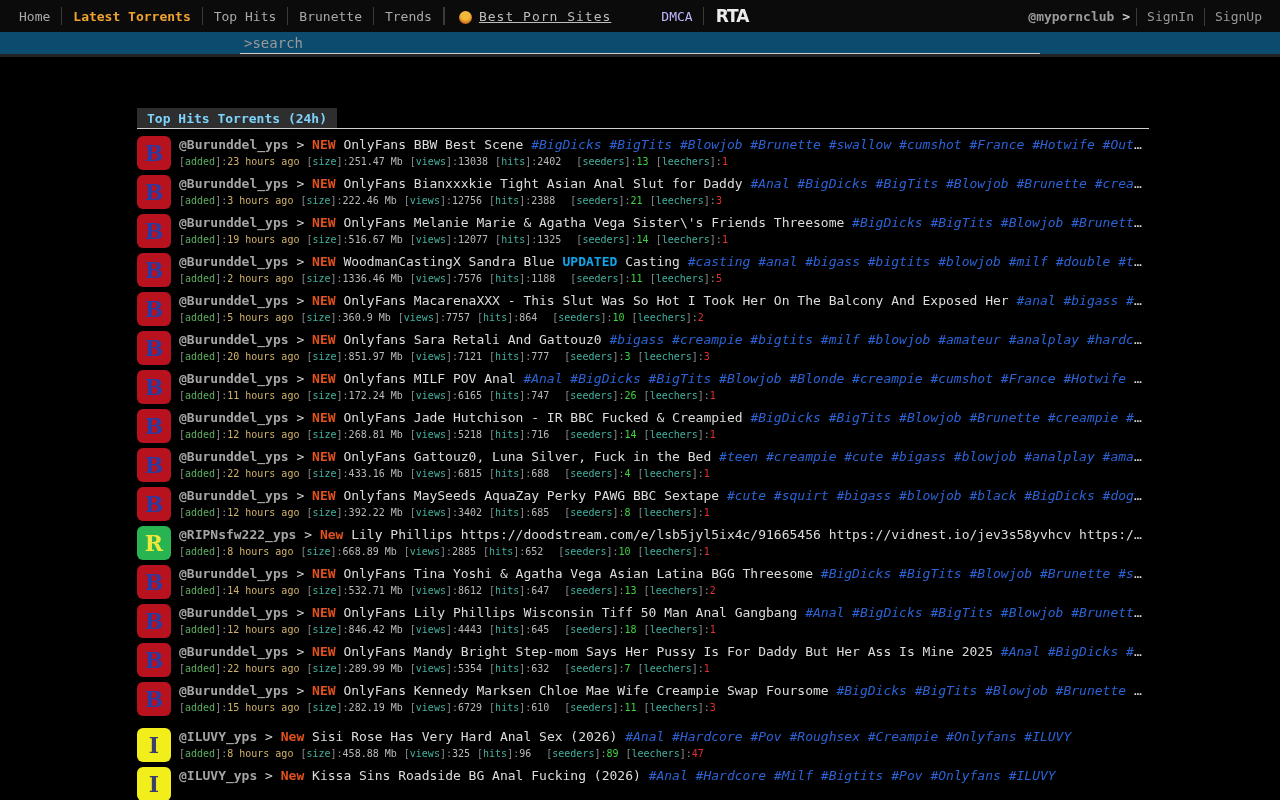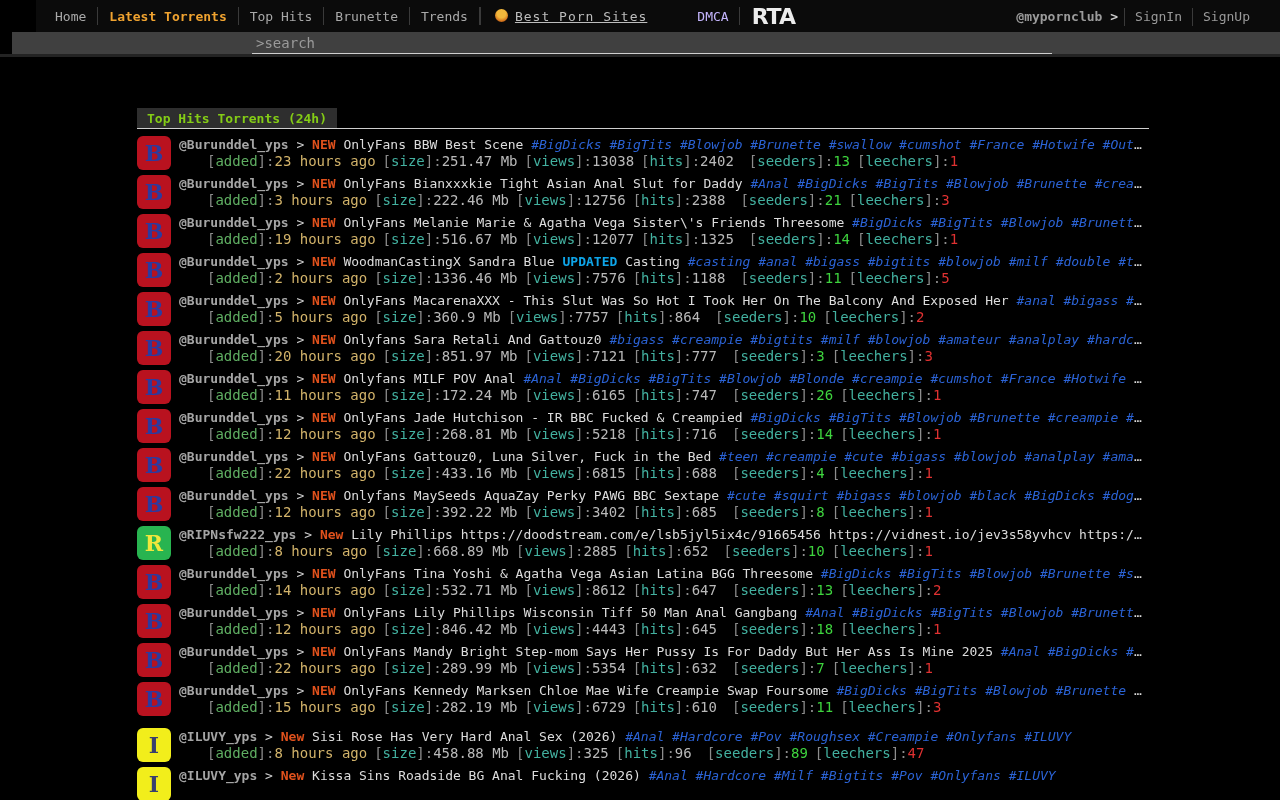--- a/index.html
+++ b/index.html
@@ -7,77 +7,77 @@
   body {
     width: 1280px; height: 800px; overflow: hidden;
     background: #000;
     font-family: "DejaVu Sans Mono", "Liberation Mono", monospace;
     color: #c8c8c8;
   }
 
   
   .topbar {
     height: 32px; display: flex; align-items: center;
-    background: #0b0b0b; font-size: 13px; padding-left: 8px; margin-left: 36px;
+    background: #0b0b0b; font-size: 13px; padding-left: 8px;
   }
   .nav-item {
     color: #a9a9a9; padding: 2px 11px; cursor: pointer; white-space: nowrap;
   }
   .nav-item.active { color: #f0a330; font-weight: bold; }
   .nav-sep { width: 1px; height: 18px; background: #3a3a3a; }
-  .promo { display: flex; align-items: flex-start; margin-left: 14px; cursor: pointer; }
+  .promo { display: flex; align-items: flex-end; margin-left: 14px; cursor: pointer; }
   .promo-icon {
     width: 13px; height: 13px; border-radius: 50%;
     background: radial-gradient(circle at 50% 35%, #f2b83c 0 40%, #d4731c 70%, #7a3c10 100%);
     margin-right: 7px; flex: 0 0 auto;
   }
   .promo-label { color: #bdbdbd; text-decoration: underline; letter-spacing: 1px; }
   .dmca { color: #c4b5fd; margin-left: 40px; padding: 2px 10px; }
   .rta {
-    color: #ececec; font-weight: bold; font-size: 22px; letter-spacing: -1px;
+    color: #ececec; font-weight: bold; font-size: 17px; letter-spacing: -1px;
     margin-left: 12px; font-family: "DejaVu Sans", sans-serif;
   }
-  .tb-right { margin-left: auto; display: flex; align-items: flex-end; padding-right: 20px; }
+  .tb-right { margin-left: auto; display: flex; align-items: flex-end; padding-right: 8px; }
   .account { color: #9b9b9b; font-weight: bold; padding: 2px 6px; white-space: nowrap; }
   .account .arrow { color: #cfcfcf; font-weight: bold; }
   .auth-link { color: #9a9a9a; padding: 2px 10px; white-space: nowrap; }
 
   
-  .searchbar { height: 22px; background: #404040; margin-left: 12px; }
+  .searchbar { height: 22px; background: #0c4a6e; }
   .search-input {
     display: block; margin-left: 240px; width: 800px; height: 22px;
     background: transparent; border: none; border-bottom: 1px solid #cfcfcf;
     outline: none; color: #bdbdbd; font-family: inherit; font-size: 14px; padding: 0 4px;
   }
   .search-input::placeholder { color: #9a9a9a; opacity: 1; }
   .top-divider { height: 3px; background: #232323; }
 
   
   .content { margin-left: 137px; width: 1012px; }
   .section:first-child { margin-top: 51px; }
   .sec-head { border-bottom: 1px solid #cfcfcf; }
   .sec-label {
-    display: inline-block; background: #2e2e2e; color: #84cc16;
+    display: inline-block; background: #2e2e2e; color: #7dd3fc;
     font-size: 13px; font-weight: bold; padding: 3px 10px 2px 10px; white-space: nowrap;
   }
   .rows { padding-top: 7px; }
 
   .row { display: flex; height: 34px; margin-bottom: 5px; }
   .avatar {
     width: 34px; height: 34px; border-radius: 6px; flex: 0 0 auto;
     display: flex; align-items: center; justify-content: center;
     font-family: "DejaVu Serif", serif; font-weight: bold; font-size: 22px;
     cursor: pointer;
   }
   .lines { margin-left: 8px; overflow: hidden; white-space: nowrap; flex: 1 1 auto; }
   .l1 {
     height: 17px; line-height: 17px; font-size: 13px; color: #dcdcdc;
     overflow: hidden; text-overflow: ellipsis;
   }
-  .l2 { height: 17px; line-height: 17px; font-size: 14px; margin-left: 28px; }
+  .l2 { height: 17px; line-height: 17px; font-size: 10px; }
 
   .user { color: #a5a5a5; font-weight: bold; cursor: pointer; }
   .arrow-sep { color: #cfcfcf; }
   .badge-new { color: #e0511c; font-weight: bold; }
   .badge-upd { color: #0ea5e9; font-weight: bold; }
   .t-title { color: #dcdcdc; cursor: pointer; }
   .t-tags { color: #2b63d6; font-style: italic; cursor: pointer; }
 
   .grp { margin-right: 7px; white-space: nowrap; }
   .grp-seeders { margin-left: 8px; }

